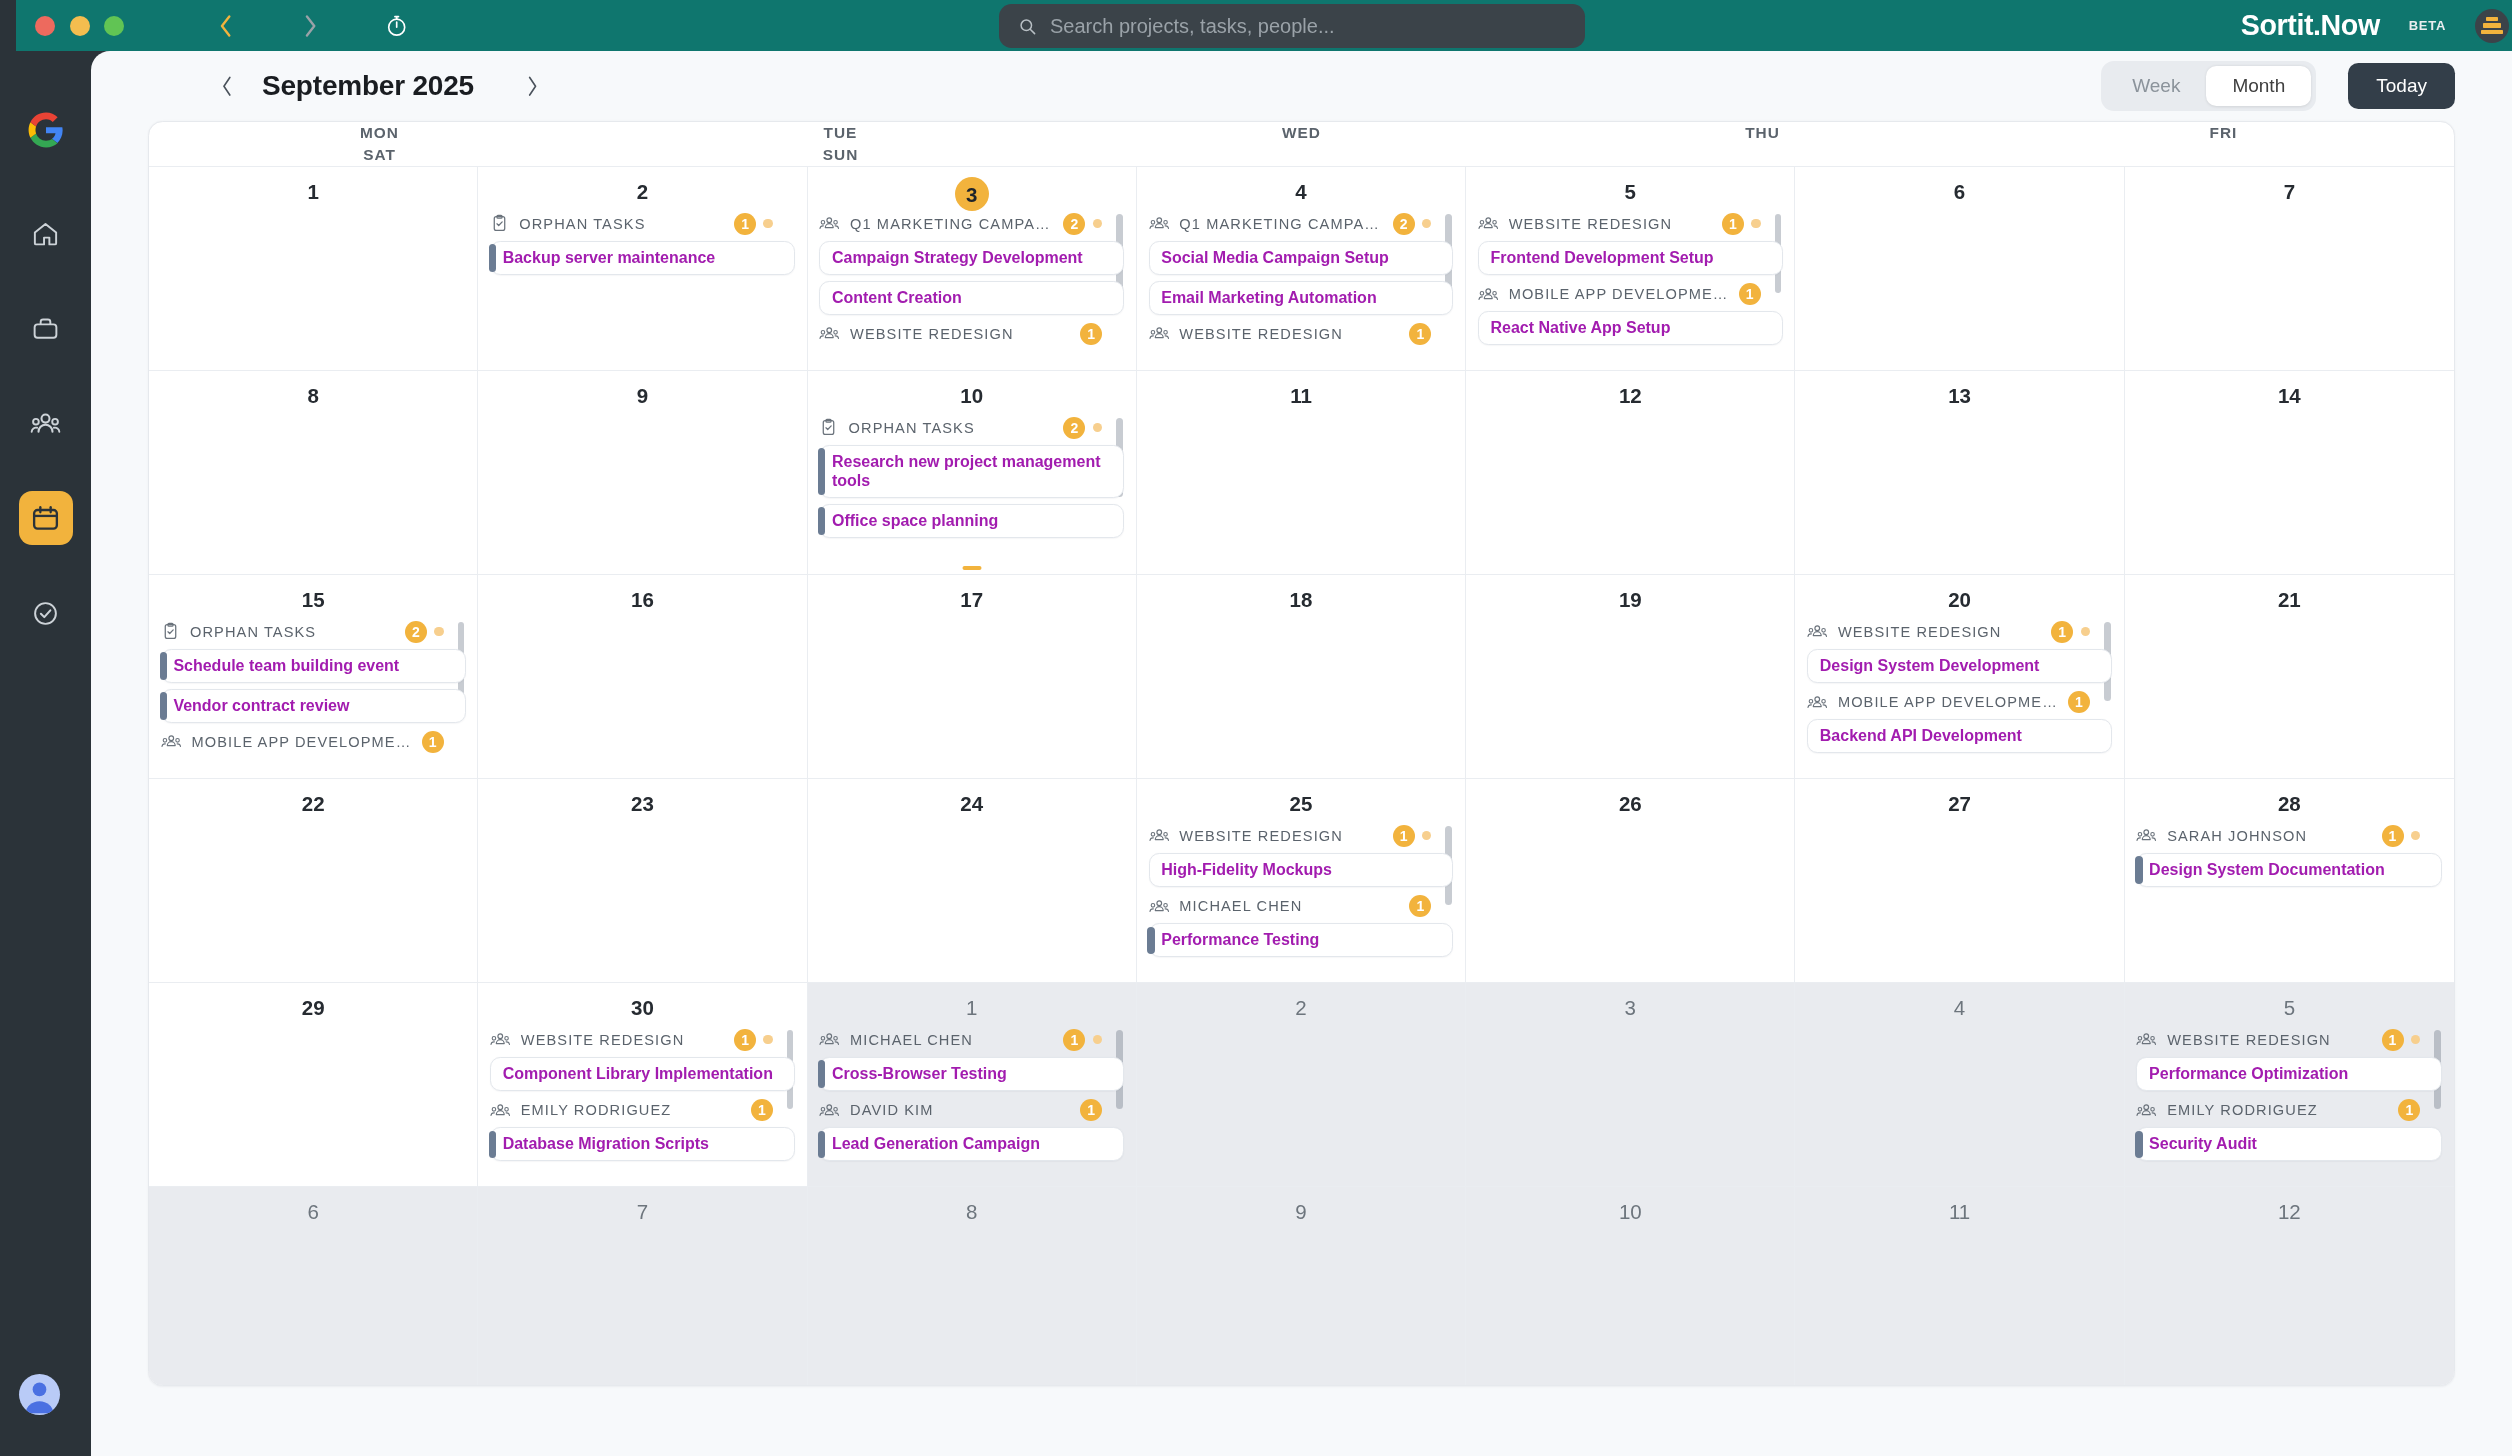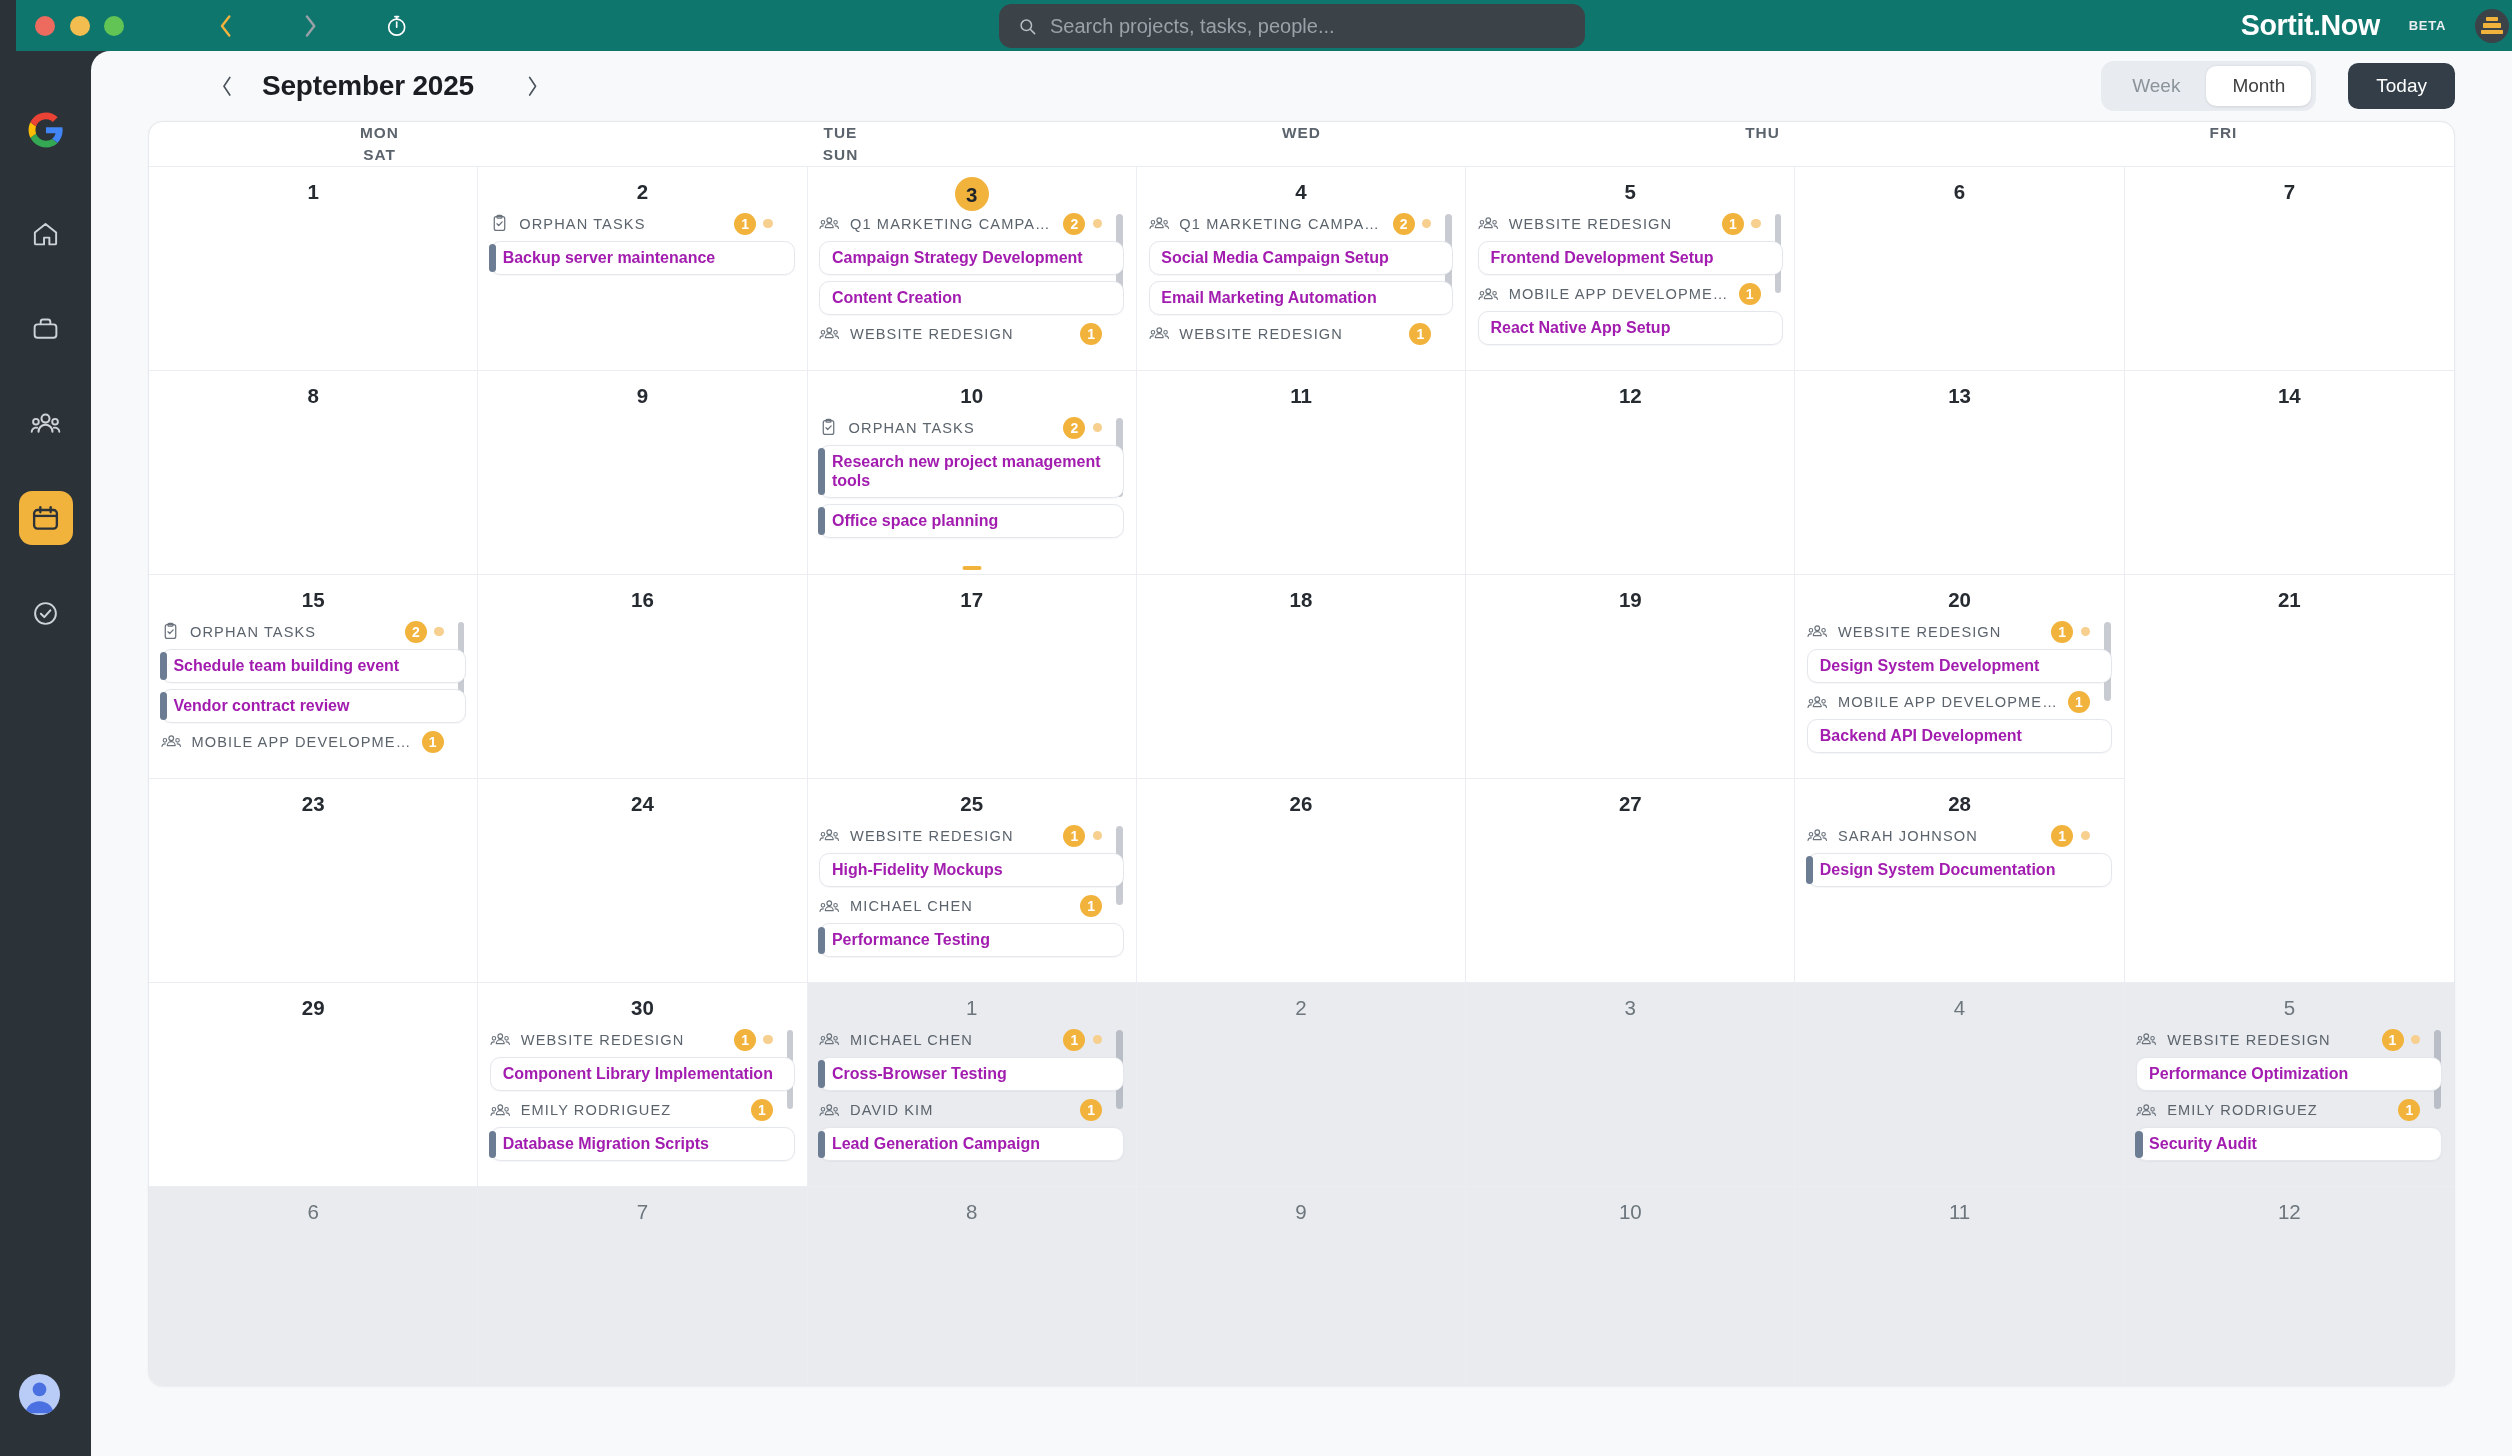--- a/index.html
+++ b/index.html
@@ -697,20 +697,24 @@
               </div>
             </div>
           </div>
           <div class="daycell">
             <div class="daynum">21</div>
             <div class="scrollarea"></div>
           </div>
         </div>
         <div class="week">
           <div class="daycell">
+            <div class="daynum">22</div>
+            <div class="scrollarea"></div>
+          </div>
+          <div class="daycell">
             <div class="daynum">23</div>
             <div class="scrollarea"></div>
           </div>
           <div class="daycell">
             <div class="daynum">24</div>
             <div class="scrollarea"></div>
           </div>
           <div class="daycell">
             <div class="daynum">25</div>
             <div class="scrollarea">

